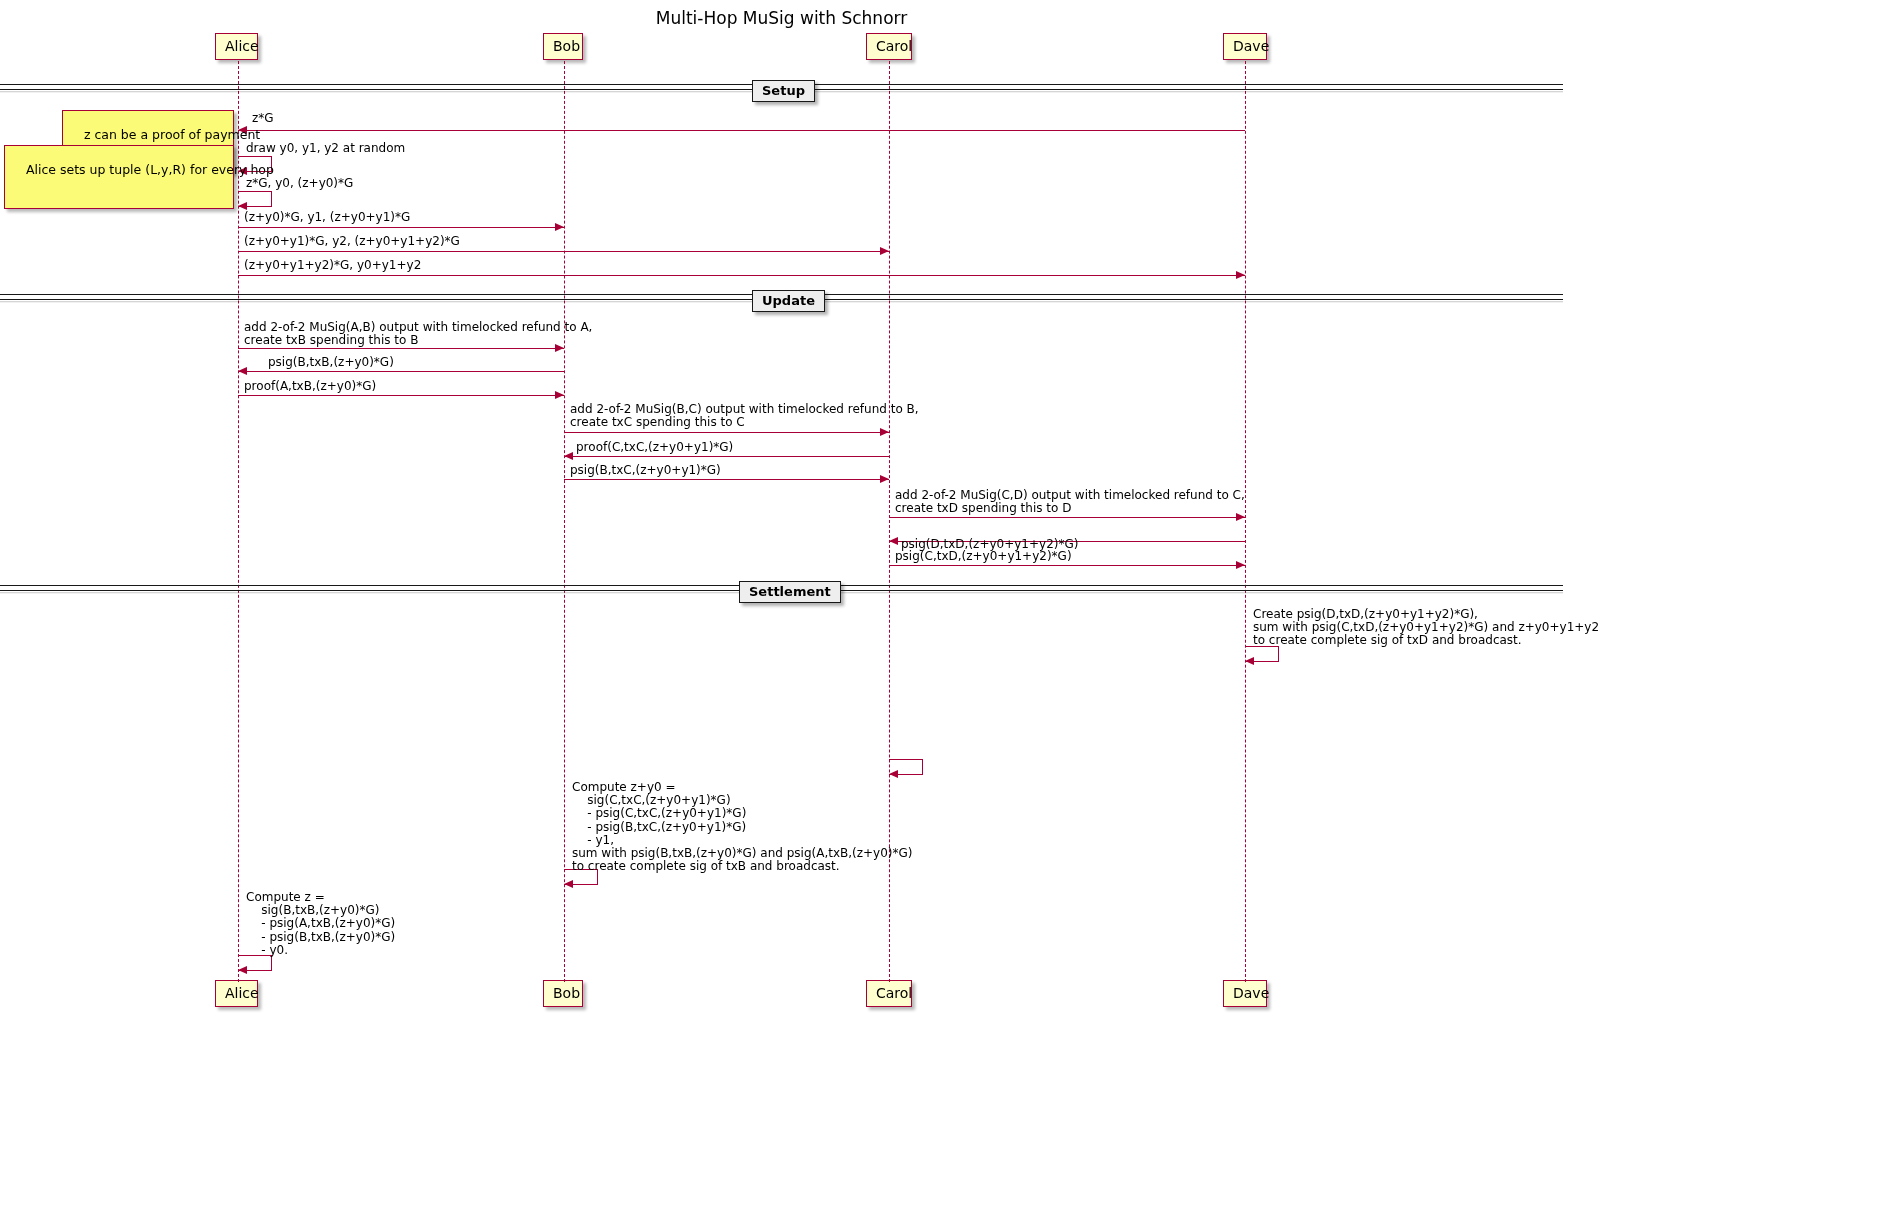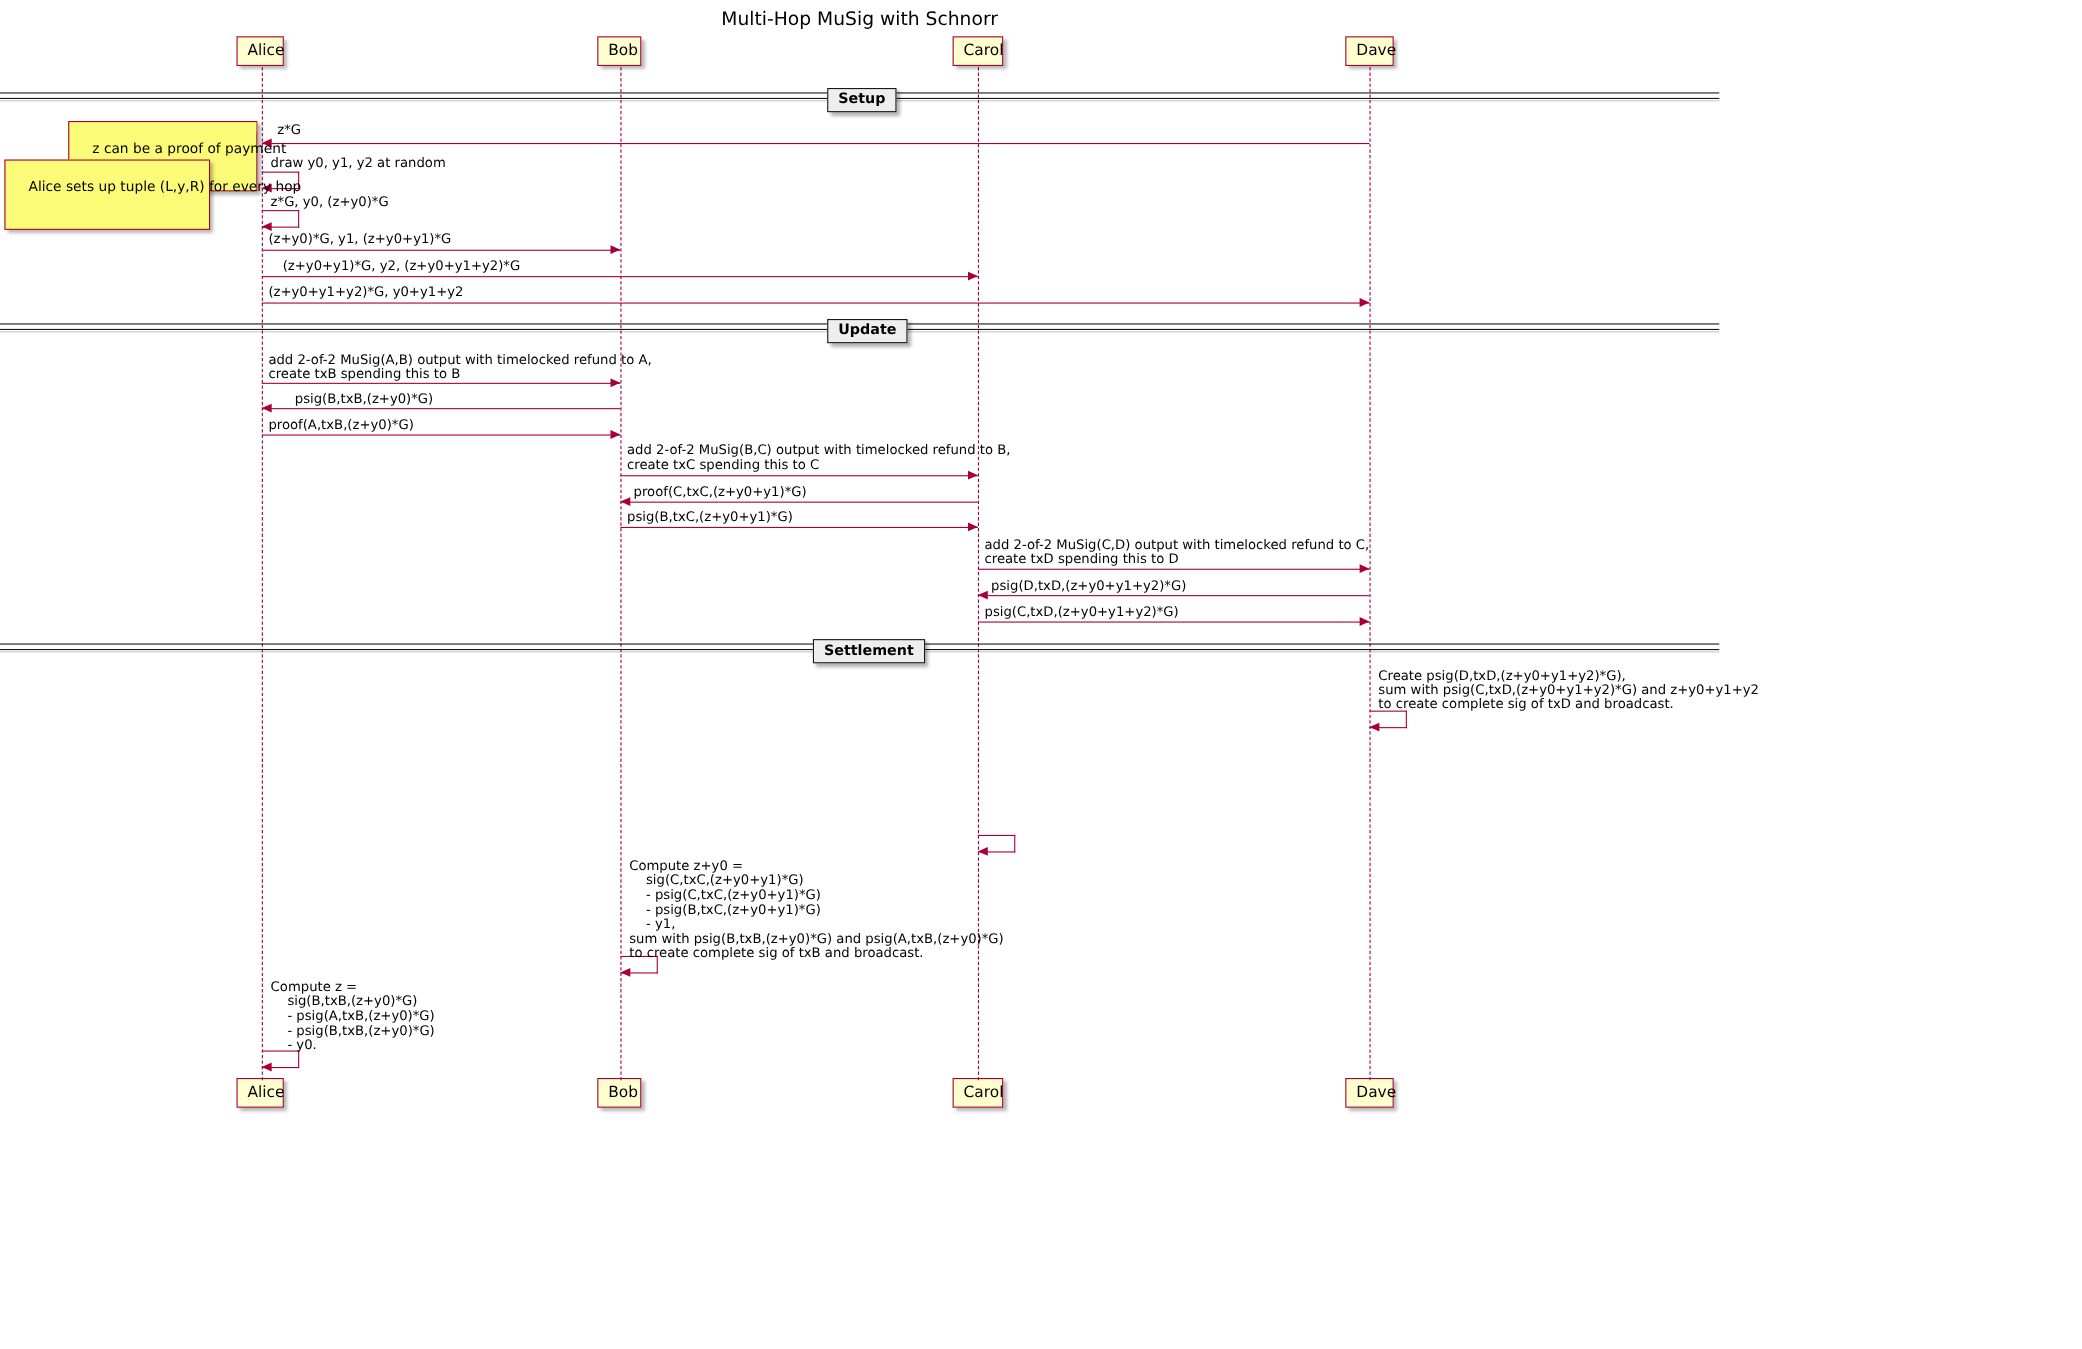--- a/index.html
+++ b/index.html
@@ -191,36 +191,36 @@
 
   <div class="note" style="left:62px; top:110px; width:172px;">
     <span>z can be a proof of payment</span>
     <span class="dog-ear"></span>
   </div>
 
   <div class="self-msg" style="left:238px; top:156px; width:34px;"></div>
   <div class="arrow-head arrow-left" style="left:238px; top:167px;"></div>
   <div class="msg-label" style="left:246px; top:142px;">draw y0, y1, y2 at random</div>
 
-  <div class="note" style="left:4px; top:145px; width:187px;">
+  <div class="note" style="left:4px; top:145px; width:230px;">
     <span>Alice sets up tuple (L,y,R) for every hop</span>
     <span class="dog-ear"></span>
   </div>
 
   <div class="self-msg" style="left:238px; top:191px; width:34px;"></div>
   <div class="arrow-head arrow-left" style="left:238px; top:202px;"></div>
   <div class="msg-label" style="left:246px; top:177px;">z*G, y0, (z+y0)*G</div>
 
   <div class="msg-line" style="left:238px; top:227px; width:326px;"></div>
   <div class="arrow-head arrow-right" style="left:555px; top:222.5px;"></div>
   <div class="msg-label" style="left:244px; top:211px;">(z+y0)*G, y1, (z+y0+y1)*G</div>
 
   <div class="msg-line" style="left:238px; top:251px; width:651px;"></div>
   <div class="arrow-head arrow-right" style="left:880px; top:246.5px;"></div>
-  <div class="msg-label" style="left:244px; top:235px;margin-left:13px;">(z+y0+y1)*G, y2, (z+y0+y1+y2)*G</div>
+  <div class="msg-label" style="left:244px; top:235px;">(z+y0+y1)*G, y2, (z+y0+y1+y2)*G</div>
 
   <div class="msg-line" style="left:238px; top:275px; width:1007px;"></div>
   <div class="arrow-head arrow-right" style="left:1236px; top:270.5px;"></div>
   <div class="msg-label" style="left:244px; top:259px;">(z+y0+y1+y2)*G, y0+y1+y2</div>
 
   <div class="sep-lines" style="top:294px;">
     <div class="sep-shadow"></div>
   </div>
   <div class="sep-label" style="left:752px; top:290px;">Update</div>
 
@@ -250,21 +250,21 @@
   <div class="arrow-head arrow-right" style="left:880px; top:474.5px;"></div>
   <div class="msg-label" style="left:570px; top:464px;">psig(B,txC,(z+y0+y1)*G)</div>
 
   <div class="msg-line" style="left:889px; top:517px; width:356px;"></div>
   <div class="arrow-head arrow-right" style="left:1236px; top:512.5px;"></div>
   <div class="msg-label" style="left:895px; top:489px;">add 2-of-2 MuSig(C,D) output with timelocked refund to C,
 create txD spending this to D</div>
 
   <div class="msg-line" style="left:889px; top:541px; width:356px;"></div>
   <div class="arrow-head arrow-left" style="left:889px; top:536.5px;"></div>
-  <div class="msg-label" style="left:901px; top:526px;text-align:right;">psig(D,txD,(z+y0+y1+y2)*G)</div>
+  <div class="msg-label" style="left:901px; top:538px;text-align:right;">psig(D,txD,(z+y0+y1+y2)*G)</div>
 
   <div class="msg-line" style="left:889px; top:565px; width:356px;"></div>
   <div class="arrow-head arrow-right" style="left:1236px; top:560.5px;"></div>
   <div class="msg-label" style="left:895px; top:550px;">psig(C,txD,(z+y0+y1+y2)*G)</div>
 
   <div class="sep-lines" style="top:585px;">
     <div class="sep-shadow"></div>
   </div>
   <div class="sep-label" style="left:739px; top:581px;">Settlement</div>
 

